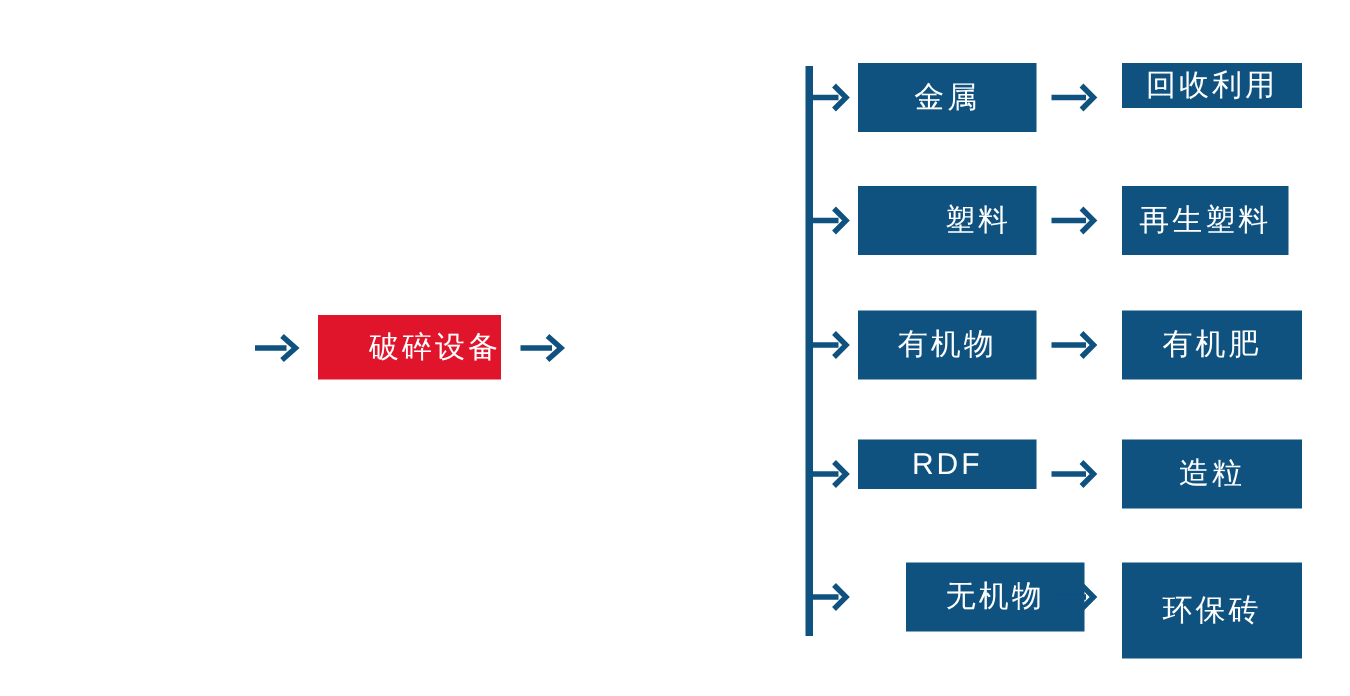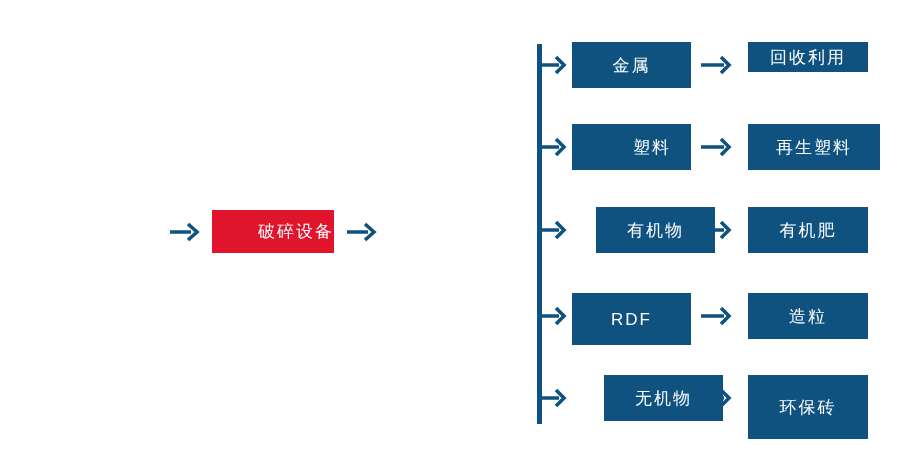--- a/index.html
+++ b/index.html
@@ -21,21 +21,21 @@
     width: 900px;
     height: 464px;
   }
   .node {
     position: absolute;
     box-sizing: border-box;
     display: flex;
     align-items: center;
     justify-content: center;
     color: #ffffff;
-    font-size: 17px;
+    font-size: 20px;
     letter-spacing: 2px;
     line-height: 1;
     white-space: nowrap;
     user-select: none;
   }
   .node.blue { background: #0f5280; }
   .node.red  { background: #e0152b; }
 
   .arrow {
     position: absolute;
@@ -98,45 +98,45 @@
         </svg>
       </div>
       <div class="node blue" style="left: 572px; top: 124px; width: 119px; height: 46px; padding-left: 41px;">
         <span>塑料</span>
       </div>
       <div class="arrow" style="left: 700px; top: 134px; width: 32px; height: 26px;">
         <svg width="32" height="26" viewBox="0 0 32 26">
           <path d="M1 13 L24 13 M21 5 L29 13 L21 21" fill="none" stroke="#0f5280" stroke-width="3.6"></path>
         </svg>
       </div>
-      <div class="node blue" style="left: 748px; top: 124px; width: 132px; height: 46px;">
+      <div class="node blue" style="left: 748px; top: 124px; width: 111px; height: 46px;">
         <span>再生塑料</span>
       </div>
       <div class="arrow" style="left: 537px; top: 217px; width: 30px; height: 26px;">
         <svg width="30" height="26" viewBox="0 0 30 26">
           <path d="M1 13 L22 13 M19 5 L27 13 L19 21" fill="none" stroke="#0f5280" stroke-width="3.6"></path>
         </svg>
       </div>
-      <div class="node blue" style="left: 596px; top: 207px; width: 119px; height: 46px;">
+      <div class="node blue" style="left: 572px; top: 207px; width: 119px; height: 46px;">
         <span>有机物</span>
       </div>
       <div class="arrow" style="left: 700px; top: 217px; width: 32px; height: 26px;">
         <svg width="32" height="26" viewBox="0 0 32 26">
           <path d="M1 13 L24 13 M21 5 L29 13 L21 21" fill="none" stroke="#0f5280" stroke-width="3.6"></path>
         </svg>
       </div>
       <div class="node blue" style="left: 748px; top: 207px; width: 120px; height: 46px;">
         <span>有机肥</span>
       </div>
       <div class="arrow" style="left: 537px; top: 303px; width: 30px; height: 26px;">
         <svg width="30" height="26" viewBox="0 0 30 26">
           <path d="M1 13 L22 13 M19 5 L27 13 L19 21" fill="none" stroke="#0f5280" stroke-width="3.6"></path>
         </svg>
       </div>
-      <div class="node blue" style="left: 572px; top: 293px; width: 119px; height: 52px;">
+      <div class="node blue" style="left: 572px; top: 293px; width: 119px; height: 33px;">
         <span>RDF</span>
       </div>
       <div class="arrow" style="left: 700px; top: 303px; width: 32px; height: 26px;">
         <svg width="32" height="26" viewBox="0 0 32 26">
           <path d="M1 13 L24 13 M21 5 L29 13 L21 21" fill="none" stroke="#0f5280" stroke-width="3.6"></path>
         </svg>
       </div>
       <div class="node blue" style="left: 748px; top: 293px; width: 120px; height: 46px;">
         <span>造粒</span>
       </div>

